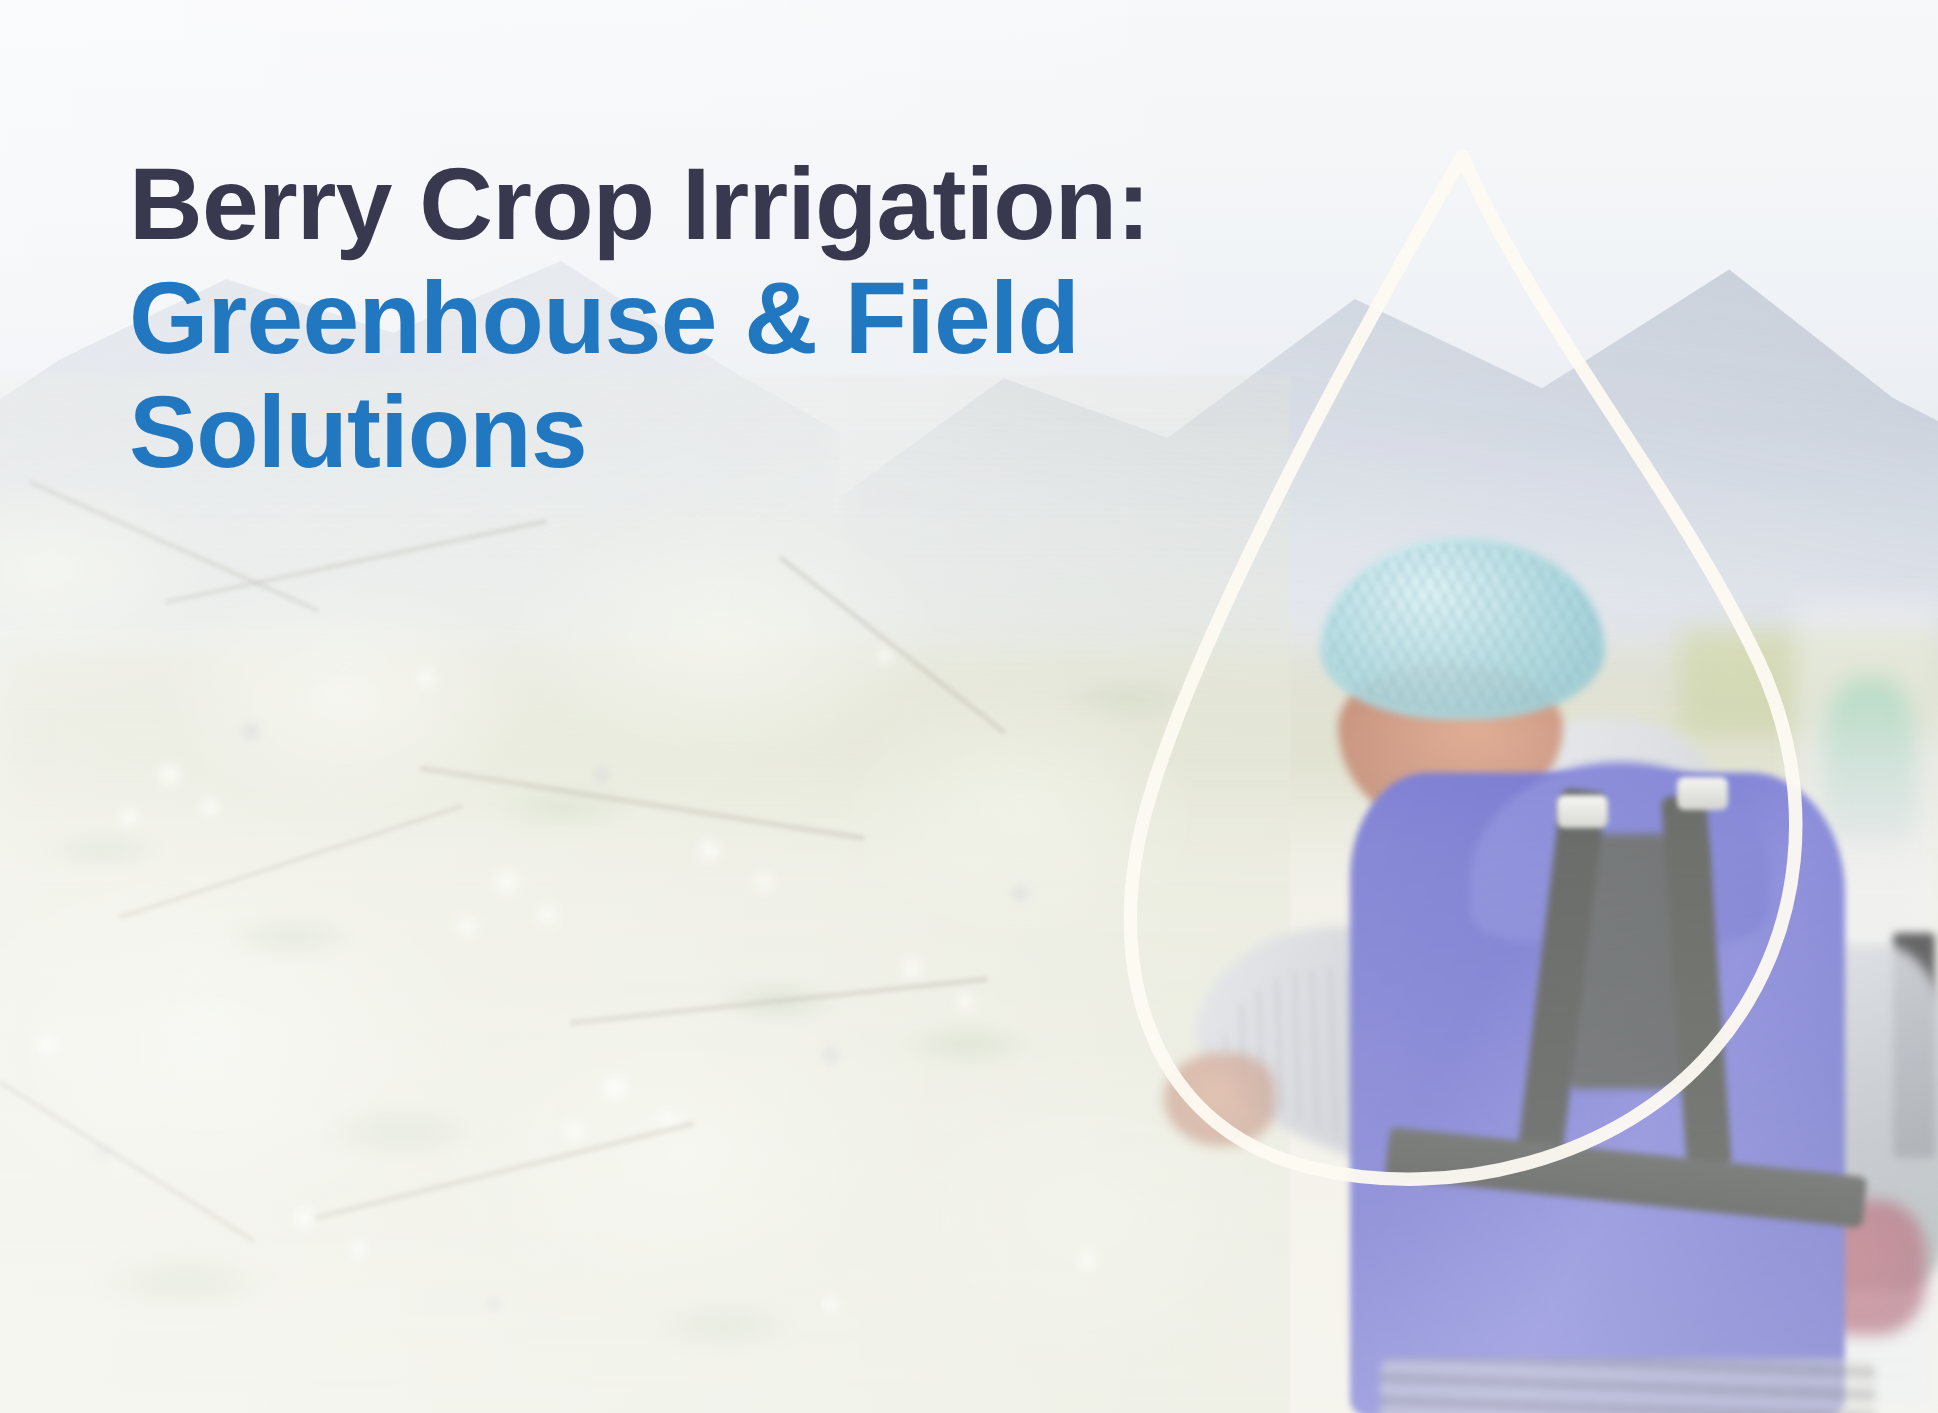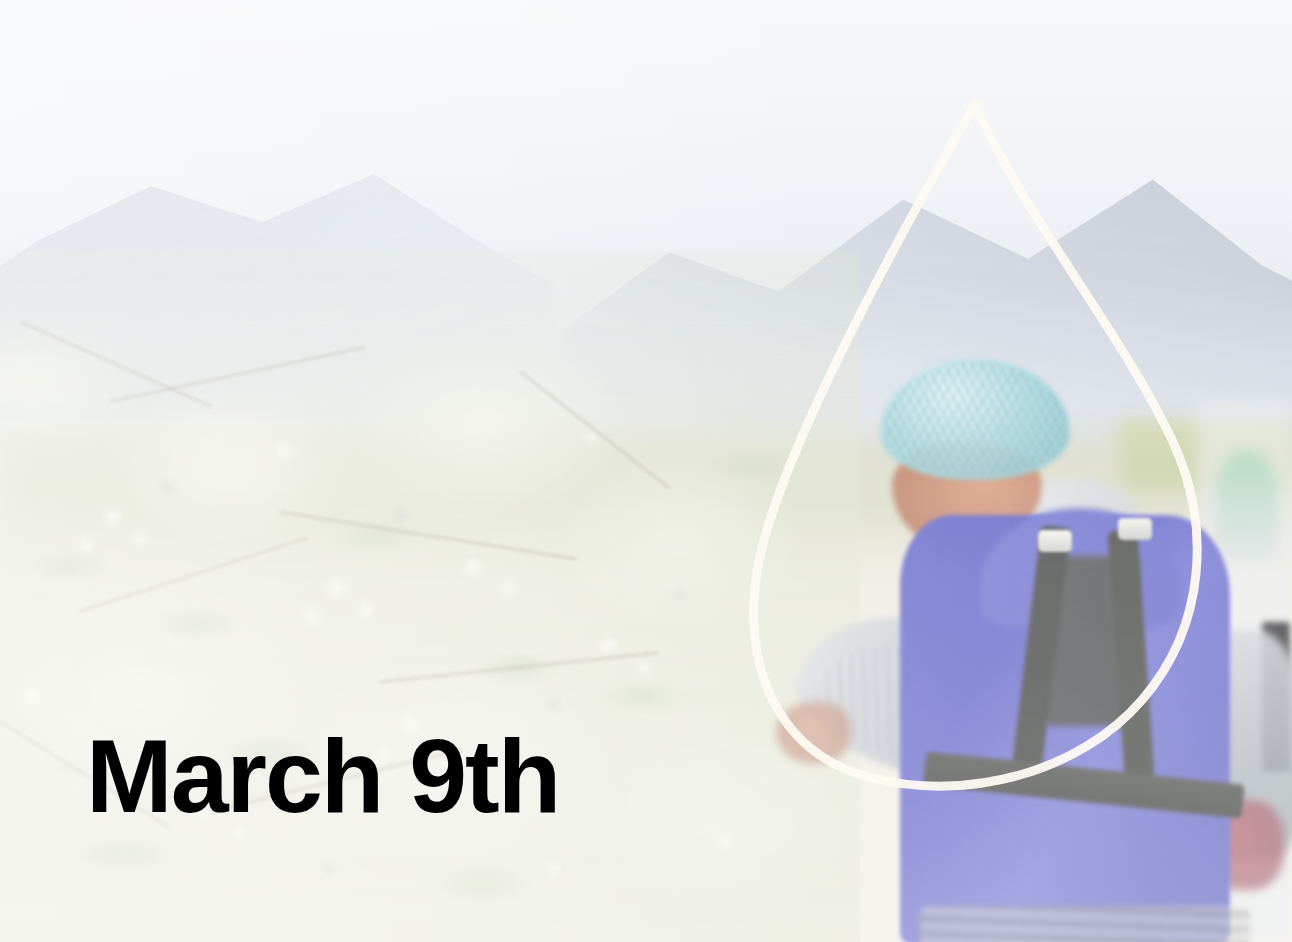--- a/index.html
+++ b/index.html
@@ -391,18 +391,22 @@
 
   <svg class="droplet" viewBox="0 0 1292 942">
     <path d="M 975 104
              C 1020 210, 1120 330, 1172 440
              C 1212 524, 1206 626, 1142 700
              C 1080 772, 968 802, 872 778
              C 776 754, 742 664, 757 572
              C 772 474, 880 268, 975 104 Z" fill="none" stroke="#fdfaf2" stroke-width="9" stroke-linejoin="round" stroke-linecap="round" opacity="0.95"></path>
   </svg>
 
+  <div class="headline">
+    <span class="hl-line1">Berry Crop Irrigation:</span>
+    <span class="hl-line2">Greenhouse &amp; Field</span>
+    <span class="hl-line3">Solutions</span>
+  </div>
 
   <div class="date-block">
-    <span class="date-main">March 9th</span>
   </div>
 
 </div>
 
 </body></html>

